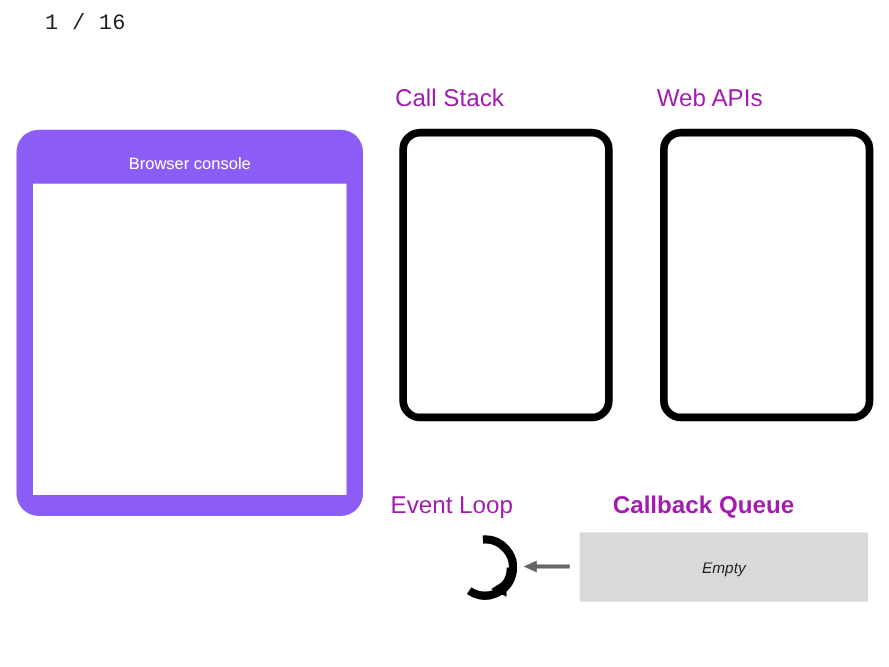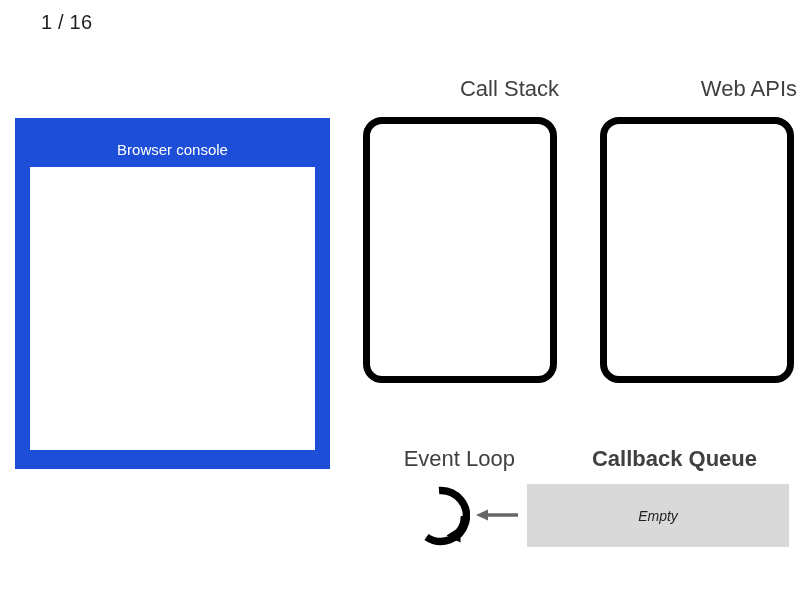--- a/index.html
+++ b/index.html
@@ -19,31 +19,33 @@
 
   .slide-counter {
     position: absolute;
     left: 41px;
     top: 9px;
     font-size: 20px;
     line-height: 26px;
     color: #1f1f1f;
     letter-spacing: 0.2px;
     white-space: nowrap;
+    font-family: Liberation Mono, monospace;
   }
 
   
   .console-panel {
     position: absolute;
     left: 15px;
     top: 118px;
     width: 315px;
     height: 351px;
-    background: #1d4ed8;
+    background: #8b5cf6;
     box-sizing: border-box;
+    border-radius: 20px;
   }
   .console-title {
     position: absolute;
     left: 0;
     top: 22px;
     width: 100%;
     text-align: center;
     font-size: 15px;
     line-height: 20px;
     color: #ffffff;
@@ -55,22 +57,22 @@
     width: 285px;
     height: 283px;
     background: #ffffff;
   }
 
   
   .heading {
     position: absolute;
     font-size: 22px;
     line-height: 28px;
-    color: #404040;
-    text-align: right;
+    color: #a21caf;
+    text-align: left;
     white-space: nowrap;
   }
   .heading-call-stack { left: 359px; top: 75px; width: 200px; }
   .heading-web-apis   { left: 597px; top: 75px; width: 200px; }
   .heading-event-loop { left: 355px; top: 445px; width: 160px; }
   .heading-callback-queue { left: 557px; top: 445px; width: 200px; font-weight: bold; }
 
   
   .stack-box {
     position: absolute;

